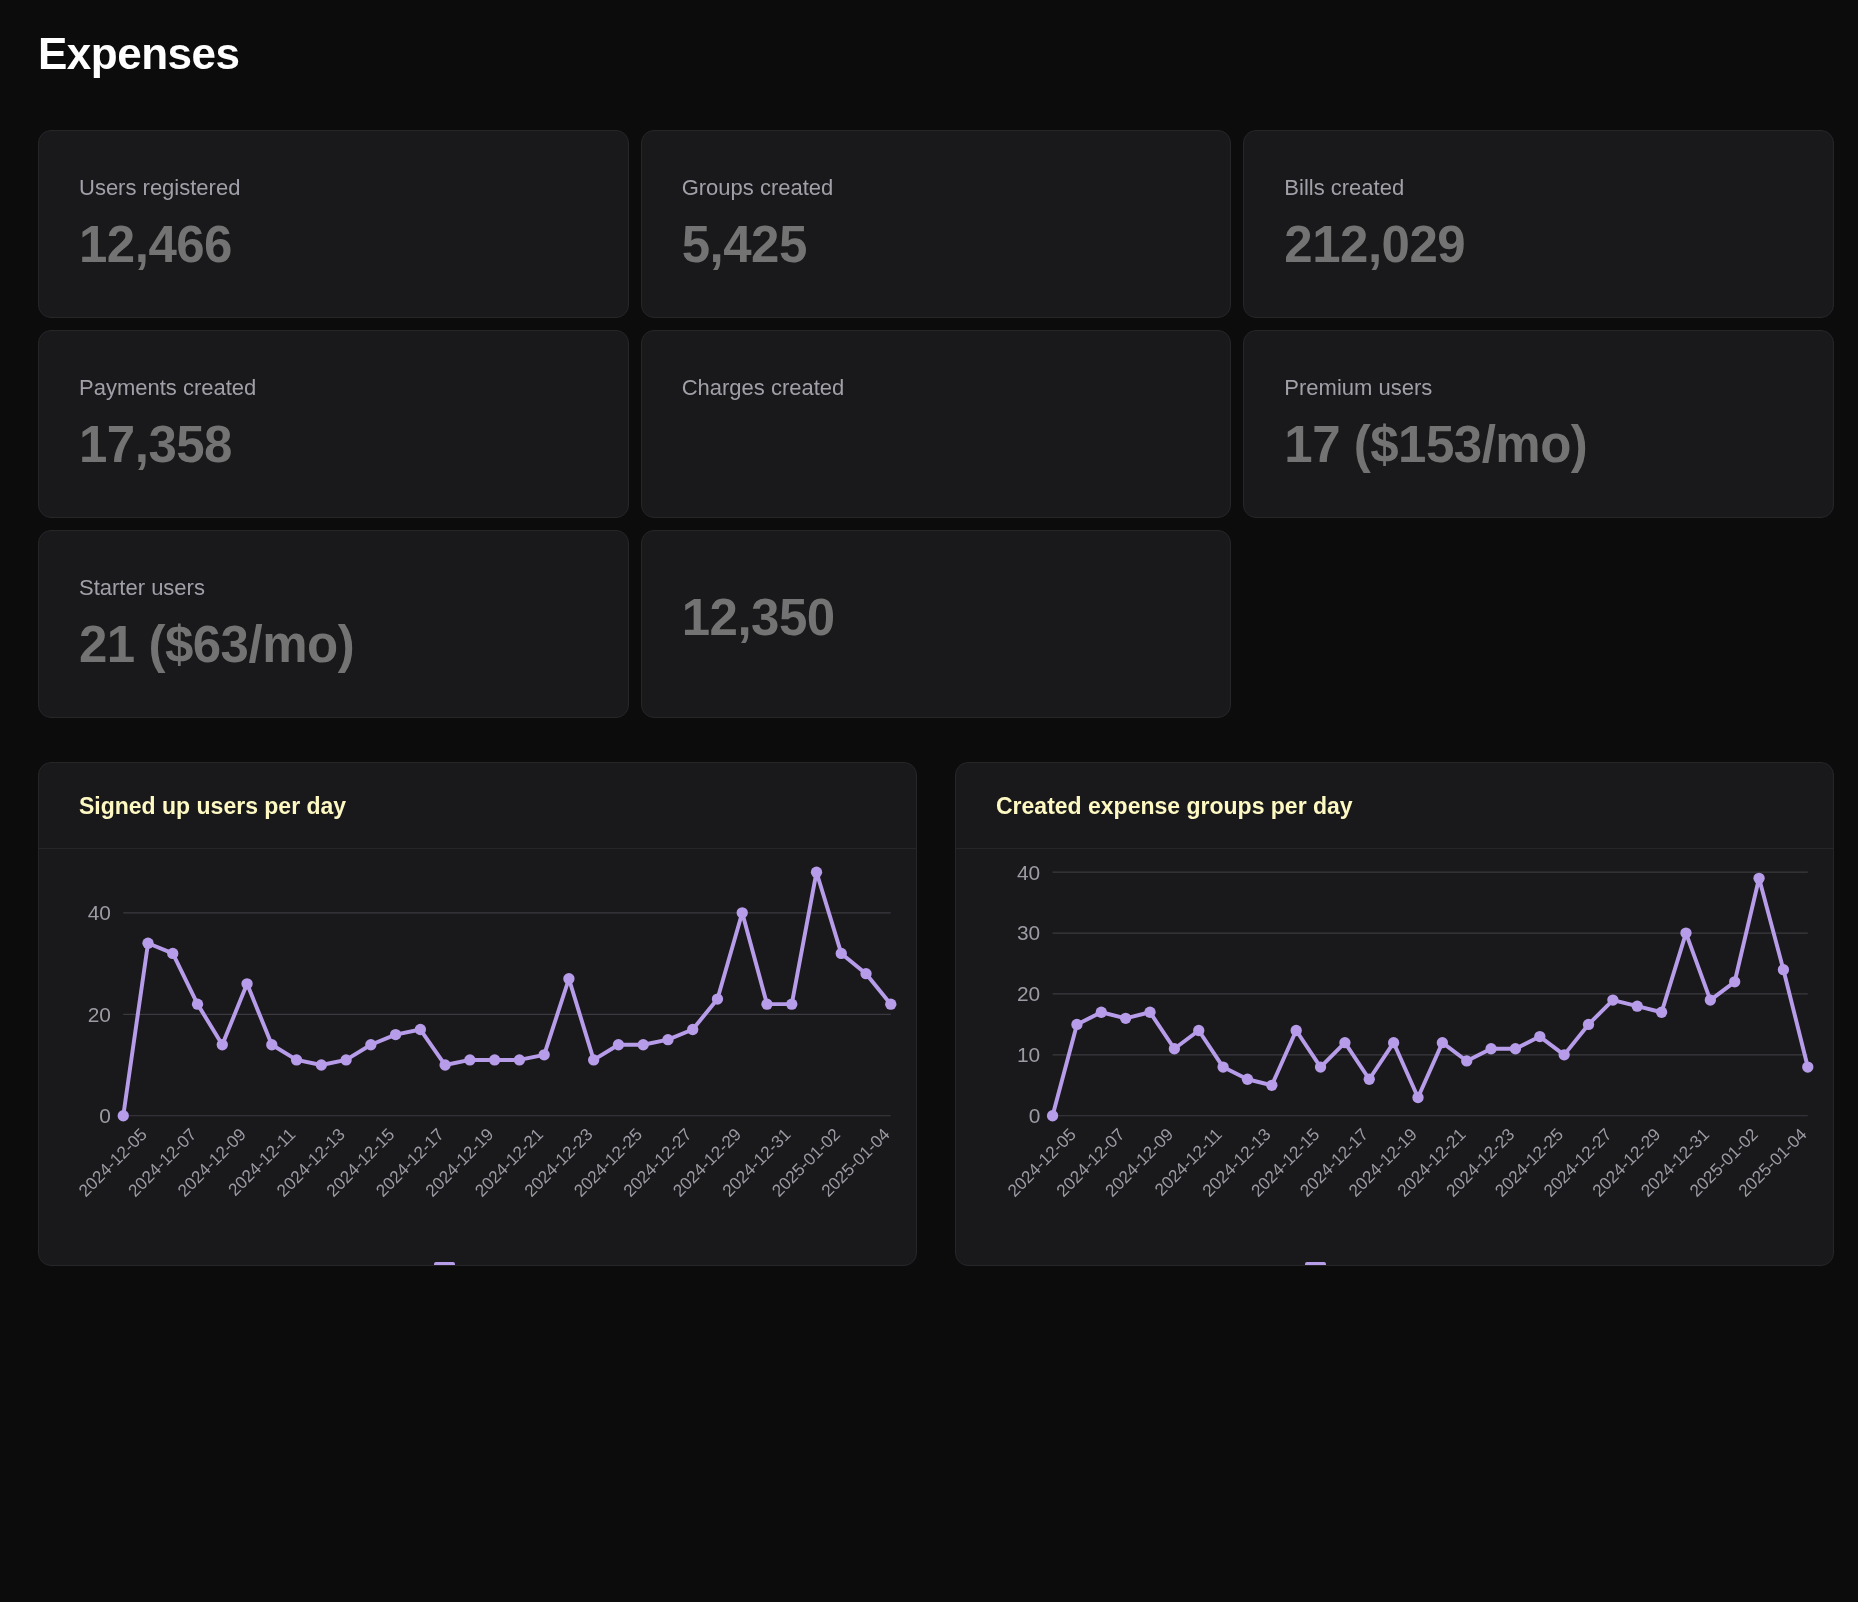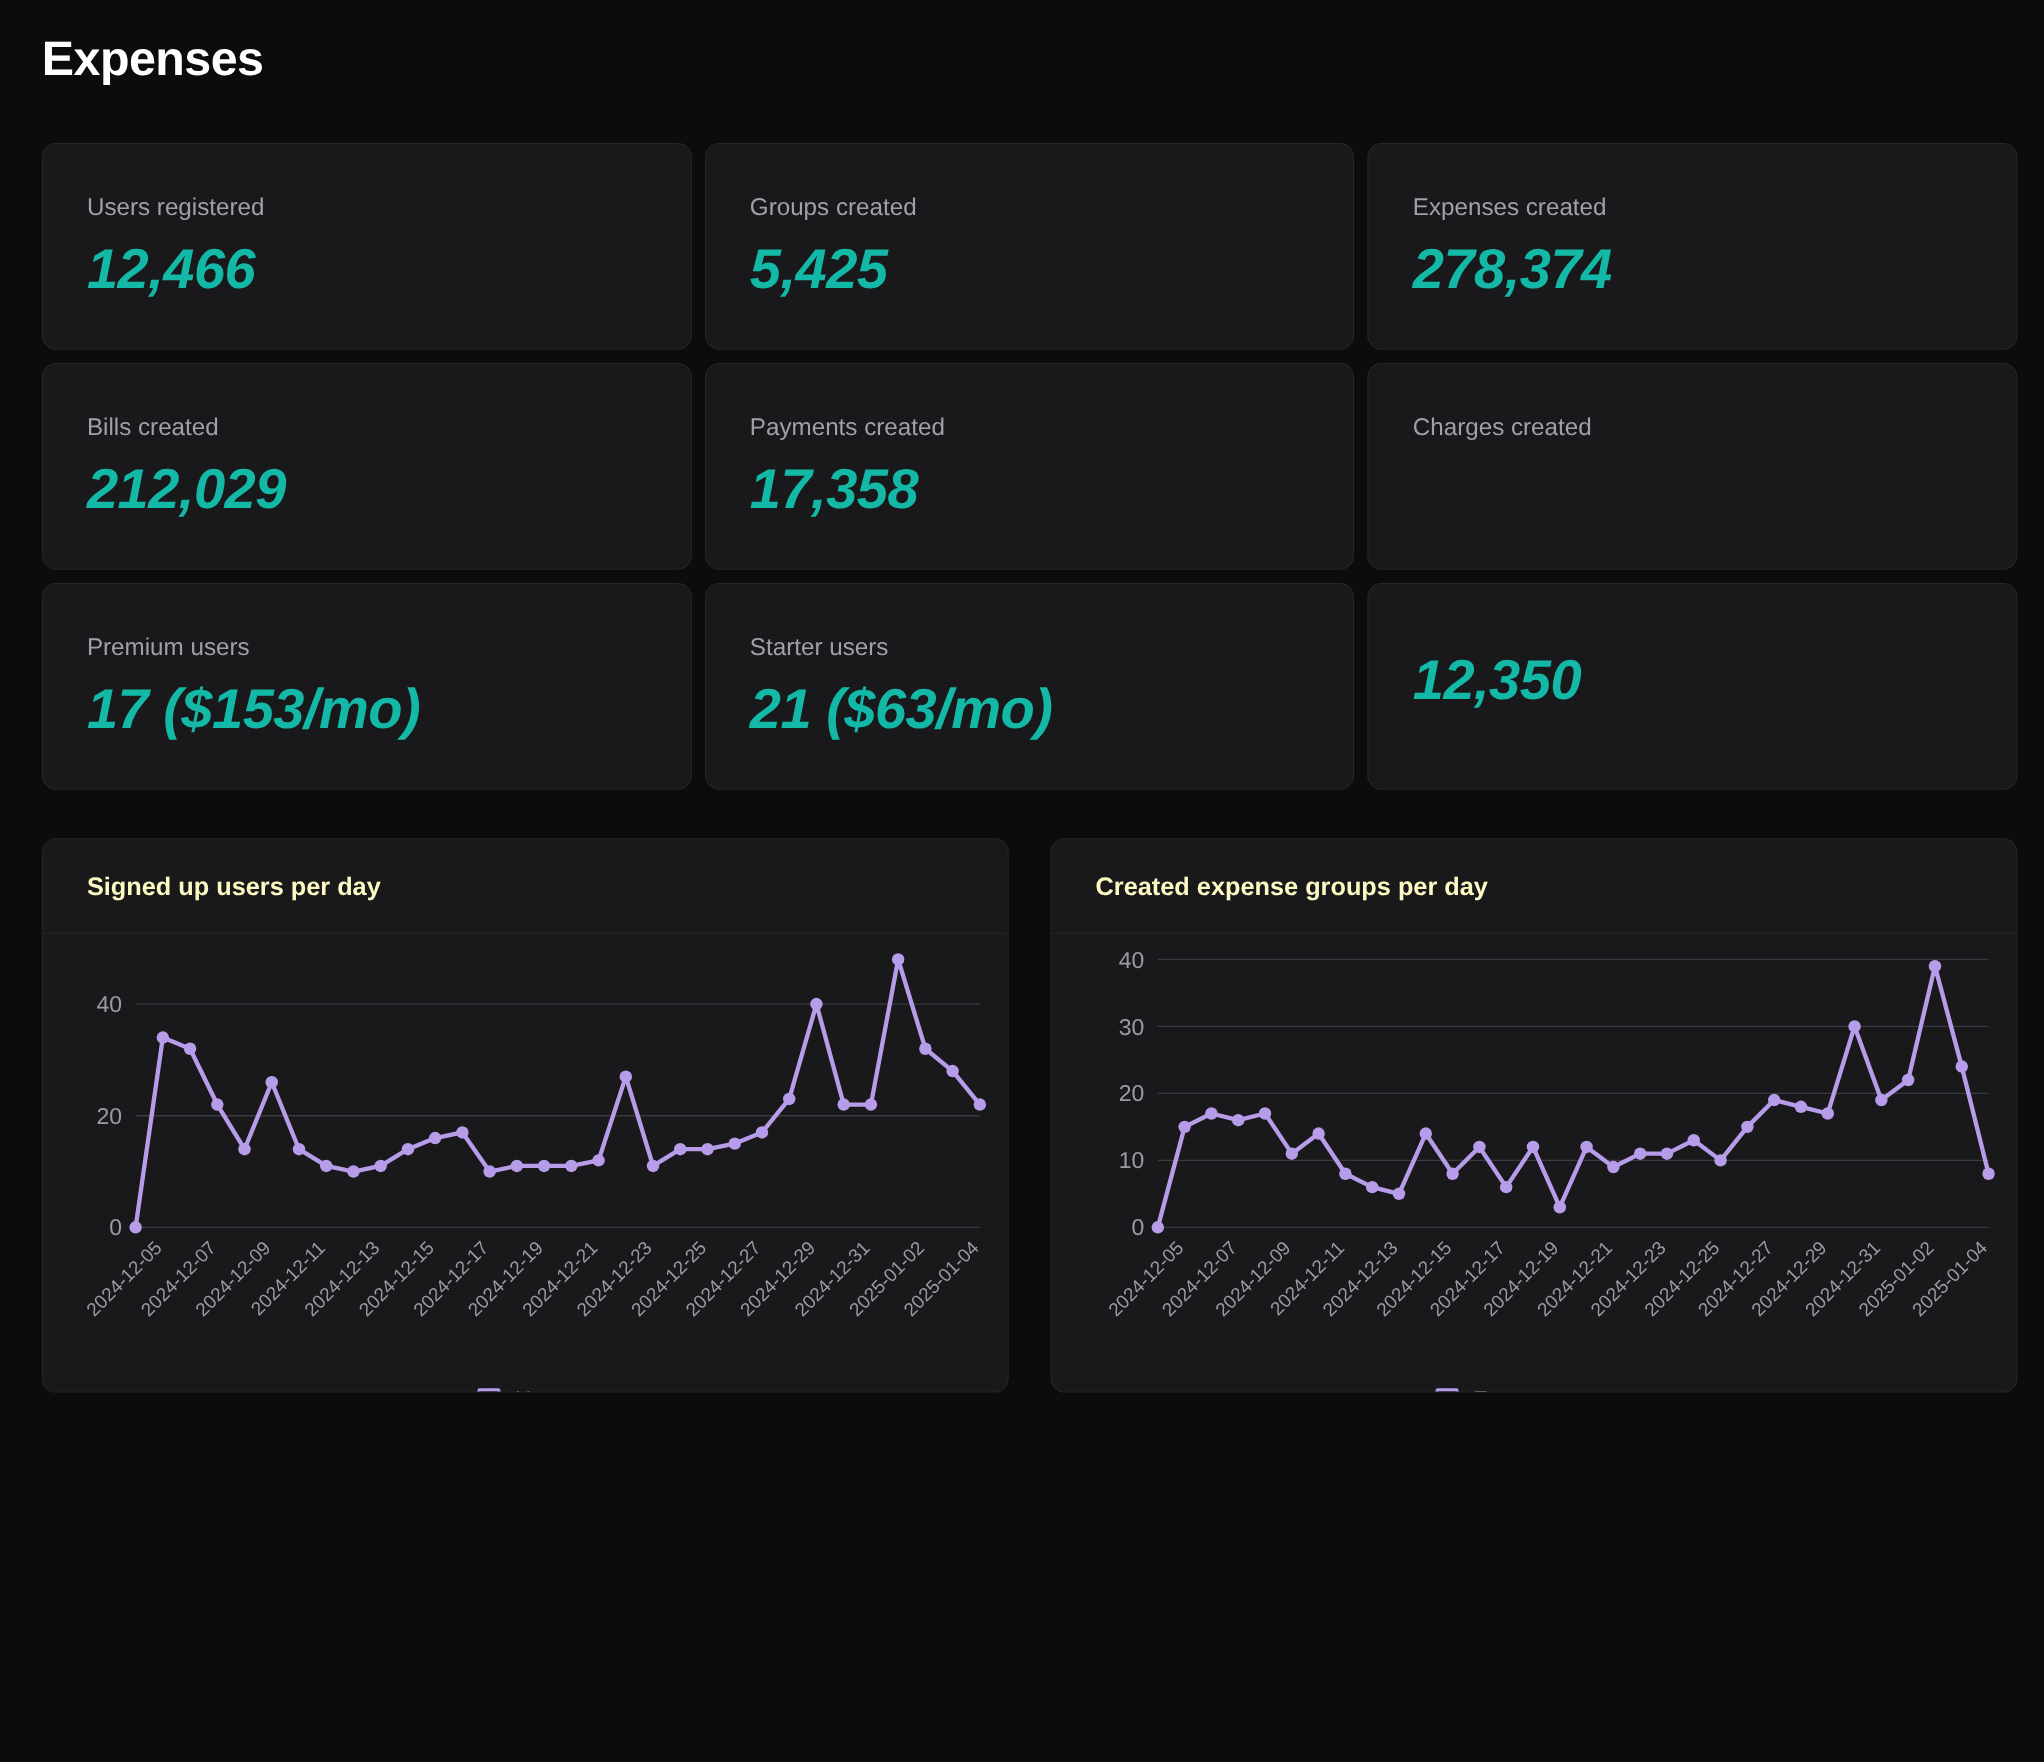--- a/index.html
+++ b/index.html
@@ -35,28 +35,27 @@
     height: 188px;
     padding: 44px 40px 0 40px;
   }
   .stat-label {
     color: #a0a0a8;
     font-size: 22px;
     font-weight: 400;
     line-height: 1.2;
   }
   .stat-value {
-    color: #14b8a6;
+    color: #737373;
     font-size: 51px;
     font-weight: 700;
     letter-spacing: -0.5px;
     margin-top: 14px;
     line-height: 1.15;
     white-space: nowrap;
-    font-style: italic;
   }
 
   .chart-row {
     display: grid;
     grid-template-columns: repeat(2, 1fr);
     column-gap: 38px;
     margin-top: 44px;
   }
   .chart-card {
     background: #19191b;
@@ -128,24 +127,20 @@
     <div class="stat-card">
       <div class="stat-label">Users registered</div>
       <div class="stat-value">12,466</div>
     </div>
 
     <div class="stat-card">
       <div class="stat-label">Groups created</div>
       <div class="stat-value">5,425</div>
     </div>
 
-    <div class="stat-card">
-      <div class="stat-label">Expenses created</div>
-      <div class="stat-value">278,374</div>
-    </div>
 
     <div class="stat-card">
       <div class="stat-label">Bills created</div>
       <div class="stat-value">212,029</div>
     </div>
 
     <div class="stat-card">
       <div class="stat-label">Payments created</div>
       <div class="stat-value">17,358</div>
     </div>

